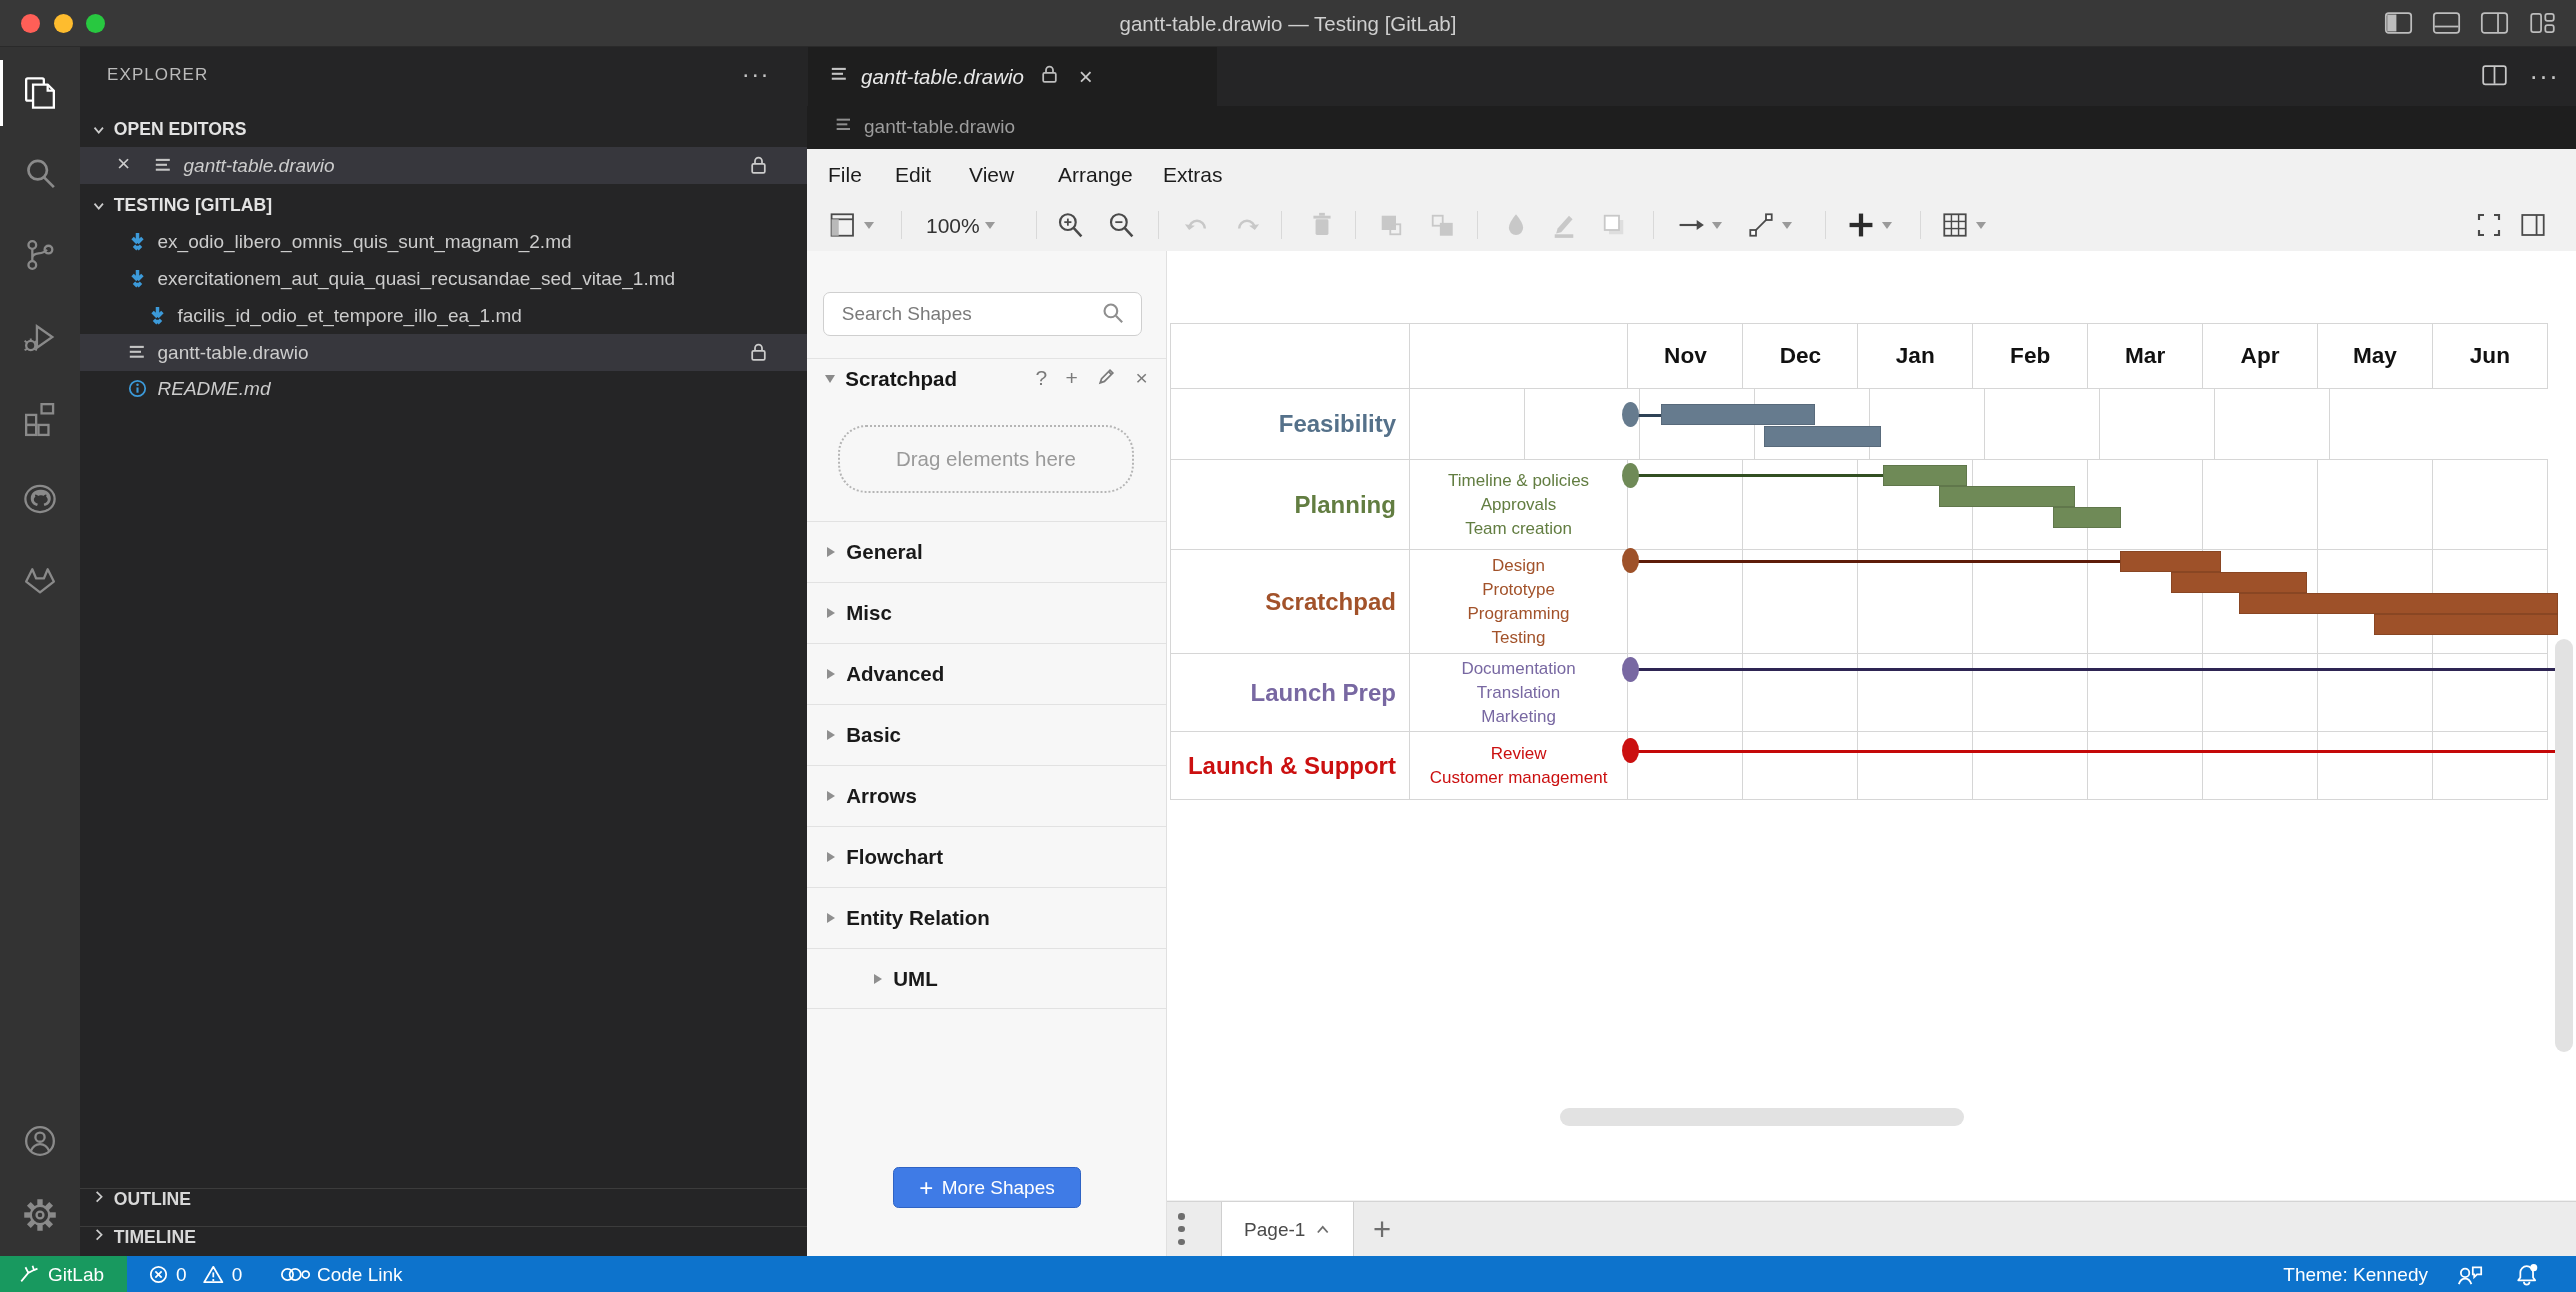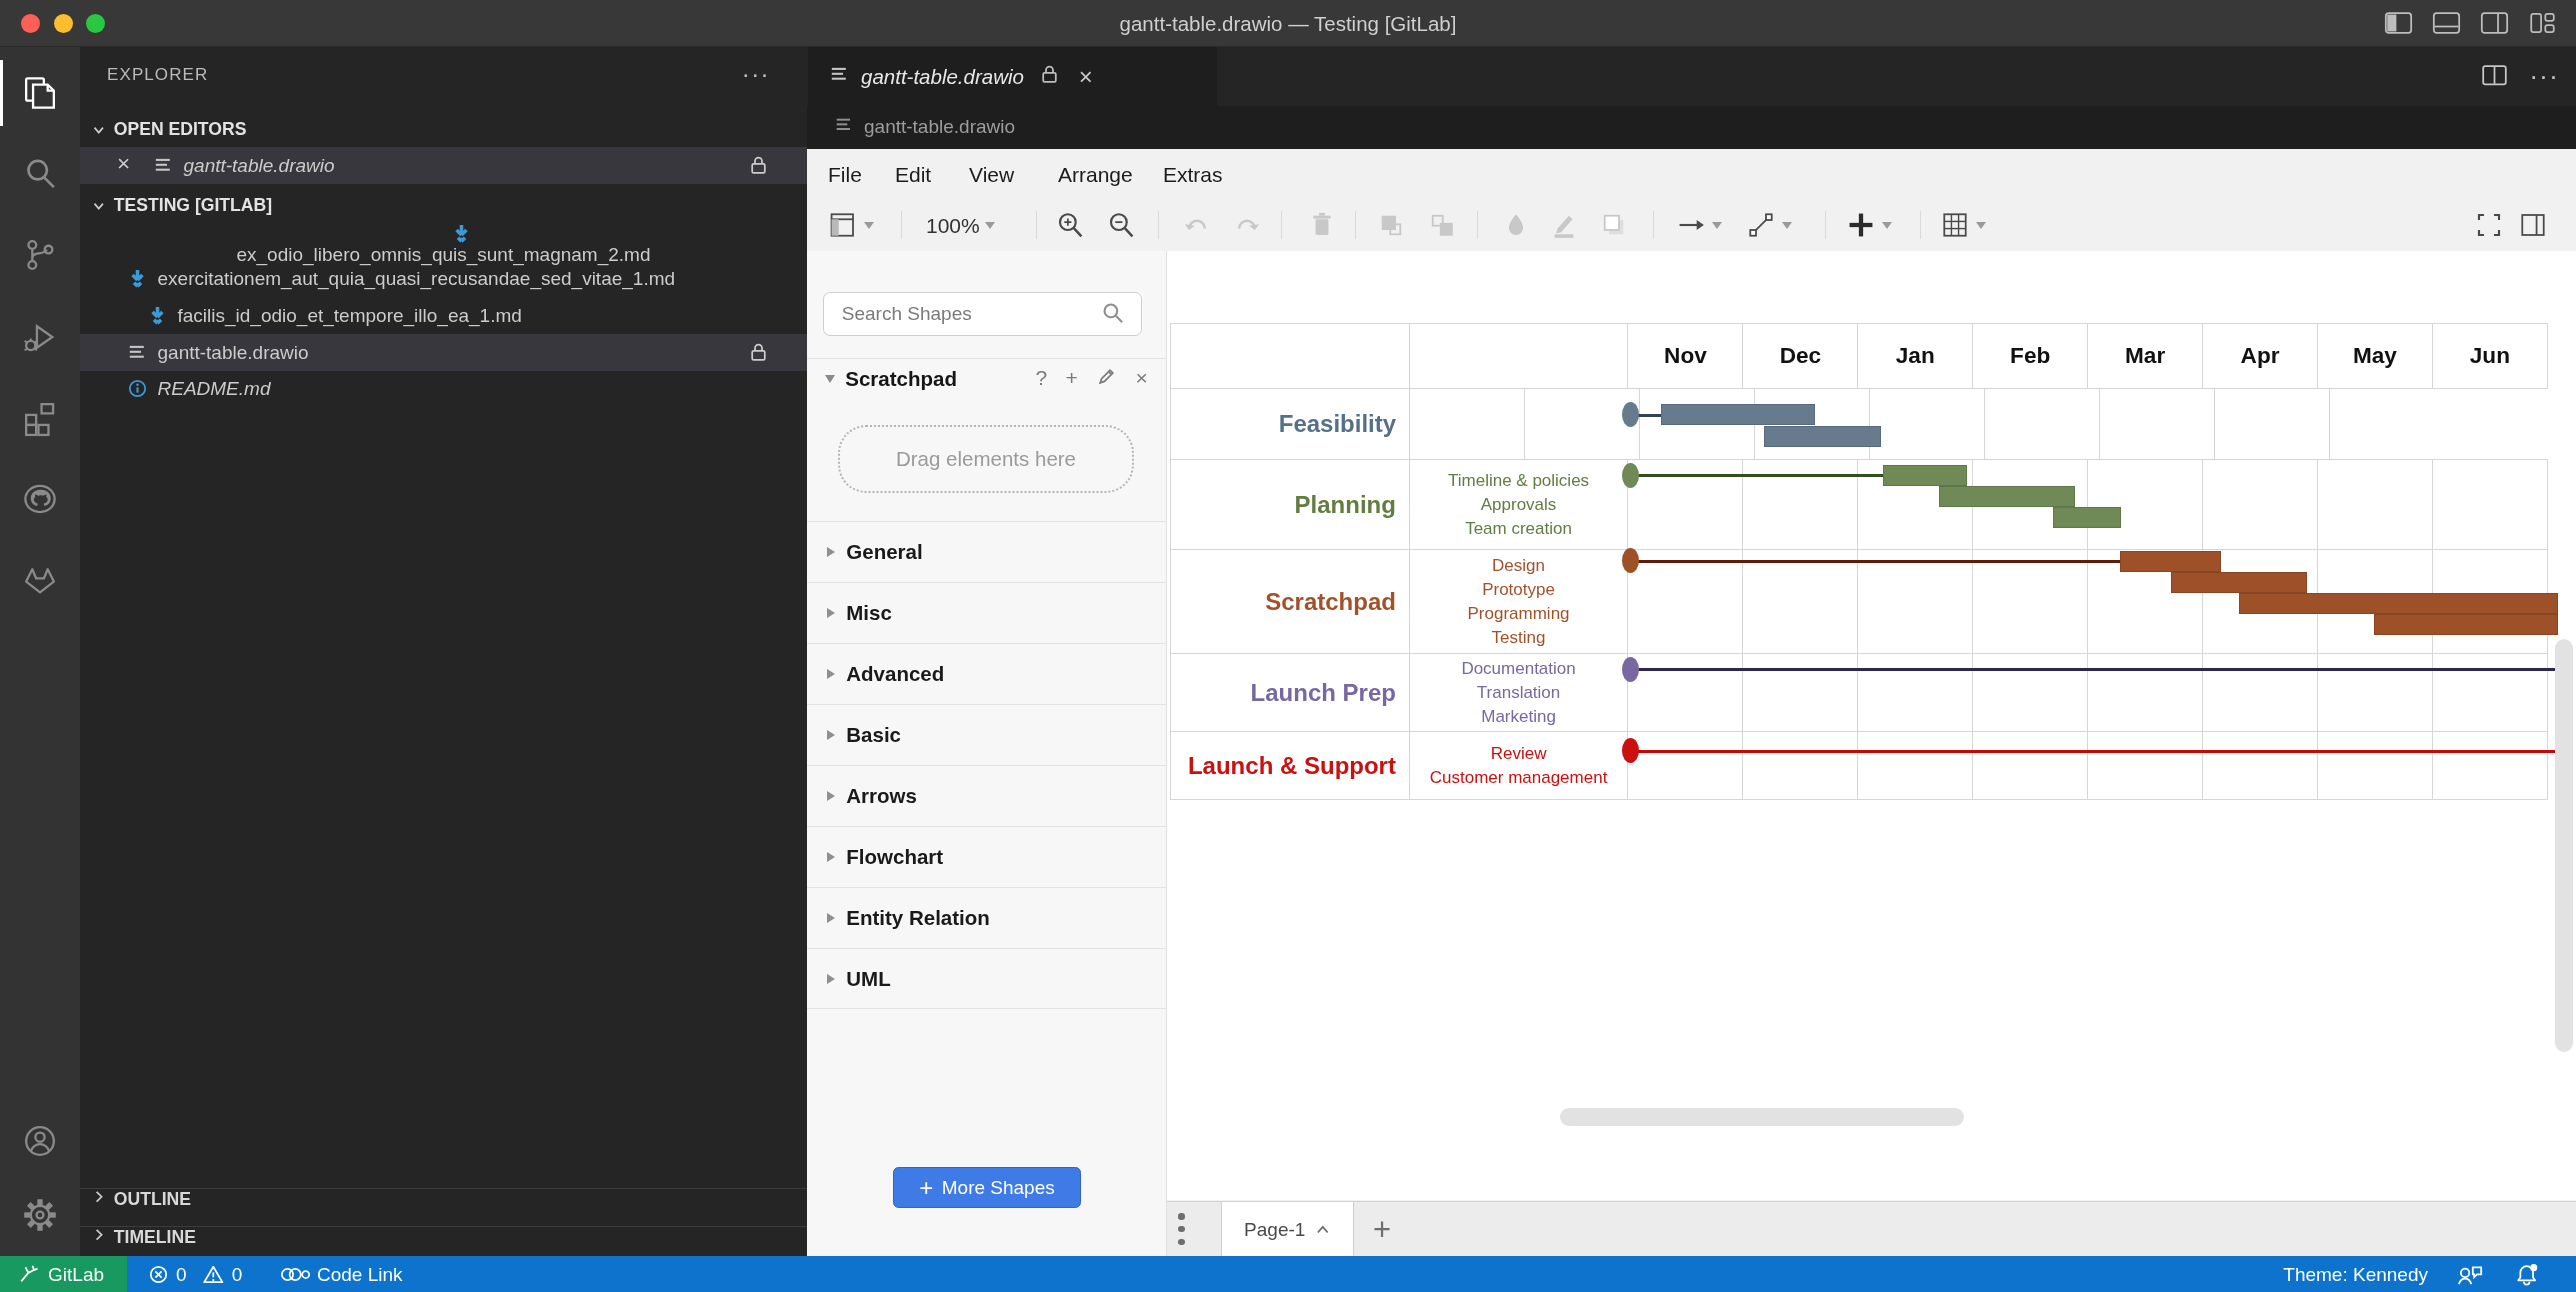--- a/index.html
+++ b/index.html
@@ -73,21 +73,21 @@
                     border-top:0.7px solid #e3e3e3; }
   #scratchpad-hdr .dchev { width:0; height:0; border-top:8.5px solid #8a8a8a; border-left:5.6px solid transparent;
                     border-right:5.6px solid transparent; margin:0 10px 0 18.3px; }
   #scratchpad-hdr .lbl { font-weight:bold; font-size:20.5px; color:#161616; }
   #scratchpad-hdr .sp-act { margin-left:auto; display:flex; gap:18.3px; margin-right:18.3px; color:#7b7b7b; font-size:21px; }
   #dragzone { position:absolute; left:31px; top:174px; width:296px; height:68px; border:2.1px dotted #b5b5b5;
               border-radius:28px; display:flex; align-items:center; justify-content:center; color:#9a9a9a; font-size:20.5px; }
   #cats { position:absolute; left:0; top:270px; width:100%; }
   .cat { height:61px; border-top:0.7px solid #e2e2e2; display:flex; align-items:center; font-weight:bold;
          font-size:20.5px; color:#1a1a1a; }
-  .cat:last-child { border-bottom:0.7px solid #e2e2e2; }
+  .cat:last-child { border-bottom:0.7px solid #e2e2e2;padding-left:47px; }
   .cat .rchev { width:0; height:0; border-left:8.5px solid #8f8f8f; border-top:5.6px solid transparent;
          border-bottom:5.6px solid transparent; margin:0 11.3px 0 20px; }
   #more-shapes { position:absolute; left:86px; top:916px; width:188px; height:41px; background:#3f7be6;
                  border:0.7px solid #2f63c4; border-radius:5.6px; color:#ffffff; font-size:19px;
                  display:flex; align-items:center; justify-content:center; gap:8.5px; }
 
   #canvas { position:absolute; left:360px; top:102px; width:1409px; height:949px; background:#ffffff; overflow:hidden; }
 
   
   #gantt { position:absolute; left:2.8px; top:72px; border-left:1.4px solid #d6d6d6; border-top:1.4px solid #d6d6d6; }
@@ -263,21 +263,21 @@
   <div class="sec-hdr" style="top:140px;">
     <span class="chev">
       <svg width="15.5" height="15.5" viewBox="0 0 22 22">
           <path d="M5 8 l6 7 6-7" fill="none" stroke="#cccccc" stroke-width="2.5"></path>
         </svg>
       </span>
     <span>TESTING [GITLAB]</span>
   </div>
 
   <div id="file-list">
-      <div class="frow" style="top: 176px; flex-direction: column;">
+      <div class="frow" style="top: 176px;">
         <span class="ficon">
           <svg width="21" height="21" viewBox="0 0 30 30">
             <path d="M15 3 v14 M15 17 l-7 -7 M15 17 l7 -7" stroke="#3c9ad9" stroke-width="5" fill="none"></path>
             <path d="M15 21 v5 M15 26 l-5 -5 M15 26 l5 -5" stroke="#3c9ad9" stroke-width="5" fill="none"></path>
           </svg>
         </span>
         <span>ex_odio_libero_omnis_quis_sunt_magnam_2.md</span>
       </div>
       <div class="frow" style="top: 213px;">
         <span class="ficon">

